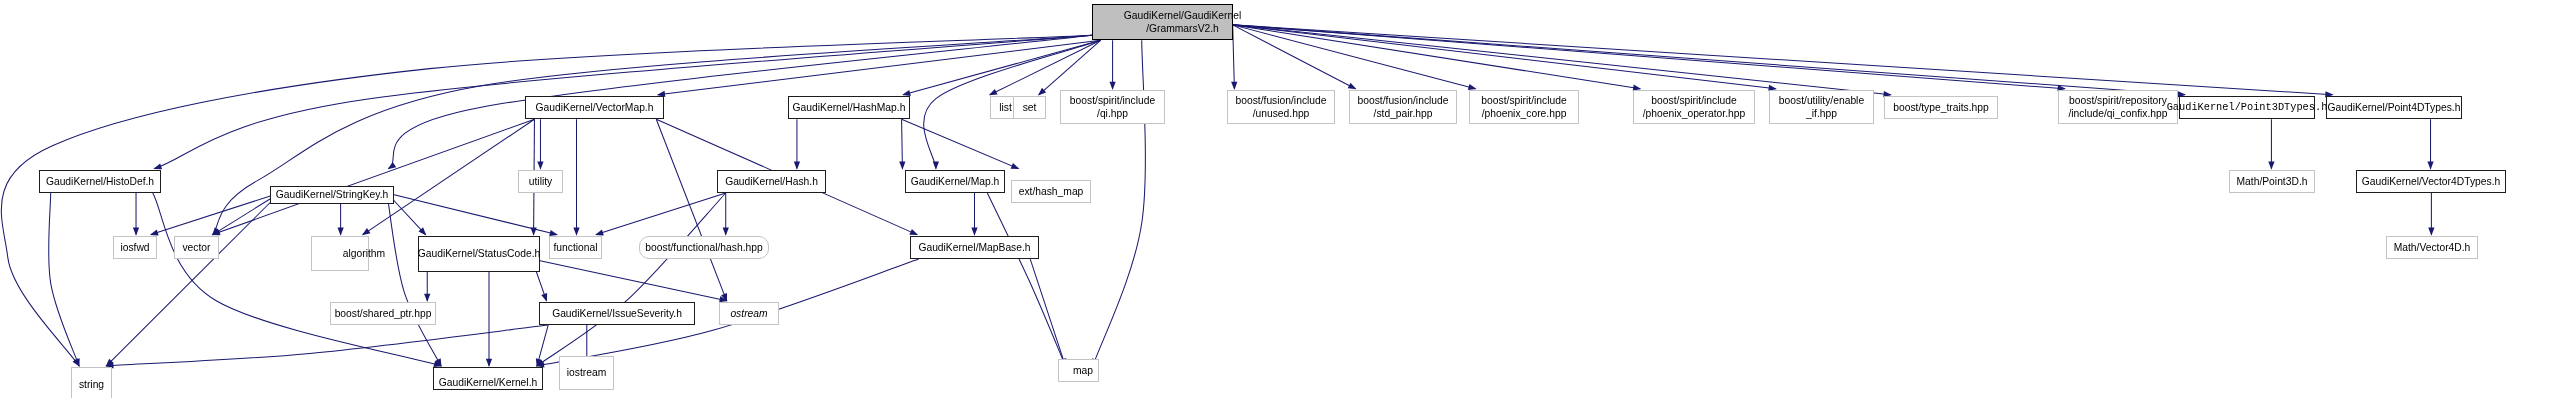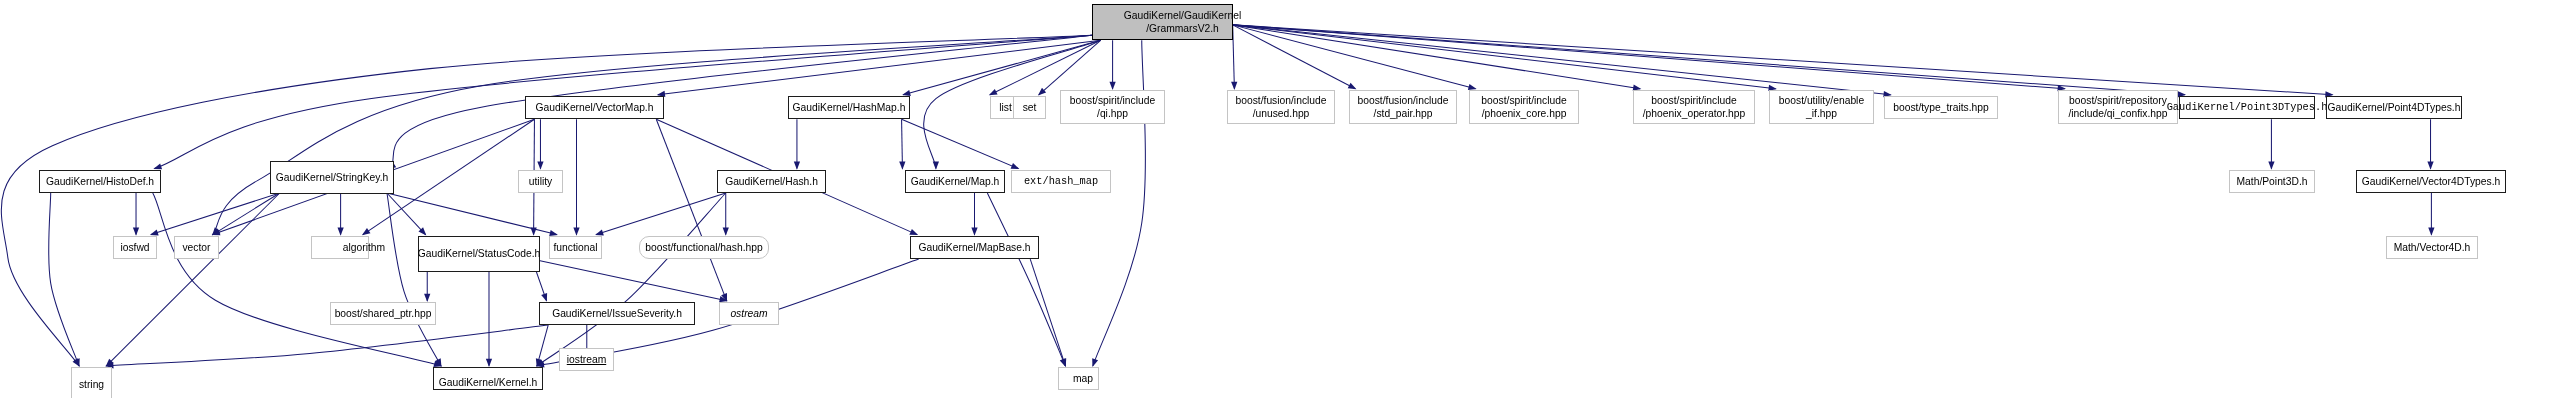--- a/index.html
+++ b/index.html
@@ -137,48 +137,48 @@
       </div>
       <div class="node link" style="left: 2179px; top: 96px; width: 136px; height: 23px; font-family: Liberation Mono, monospace;">
         <div class="lbl">GaudiKernel/Point3DTypes.h</div>
       </div>
       <div class="node link" style="left: 2326px; top: 96px; width: 136px; height: 23px;">
         <div class="lbl">GaudiKernel/Point4DTypes.h</div>
       </div>
       <div class="node link" style="left: 39px; top: 170px; width: 122px; height: 23px;">
         <div class="lbl">GaudiKernel/HistoDef.h</div>
       </div>
-      <div class="node link" style="left: 270px; top: 161px; width: 124px; height: 33px; text-align: right;">
+      <div class="node link" style="left: 270px; top: 186px; width: 124px; height: 18px; text-align: right;">
         <div class="lbl">GaudiKernel/StringKey.h</div>
       </div>
       <div class="node plain" style="left: 518px; top: 170px; width: 45px; height: 23px;">
         <div class="lbl">utility</div>
       </div>
       <div class="node link" style="left: 717px; top: 170px; width: 109px; height: 23px;">
         <div class="lbl">GaudiKernel/Hash.h</div>
       </div>
       <div class="node link" style="left: 895px; top: 170px; width: 100px; height: 23px; margin-left: 10px;">
         <div class="lbl">GaudiKernel/Map.h</div>
       </div>
-      <div class="node plain" style="left: 1011px; top: 170px; width: 100px; height: 23px; font-family: Liberation Mono, monospace;">
+      <div class="node plain" style="left: 1011px; top: 180px; width: 80px; height: 23px;">
         <div class="lbl">ext/hash_map</div>
       </div>
       <div class="node plain" style="left: 2229px; top: 170px; width: 86px; height: 23px;">
         <div class="lbl">Math/Point3D.h</div>
       </div>
       <div class="node link" style="left: 2356px; top: 170px; width: 150px; height: 23px;">
         <div class="lbl">GaudiKernel/Vector4DTypes.h</div>
       </div>
       <div class="node plain" style="left: 113px; top: 236px; width: 44px; height: 23px;">
         <div class="lbl">iosfwd</div>
       </div>
       <div class="node plain" style="left: 174px; top: 236px; width: 45px; height: 23px;">
         <div class="lbl">vector</div>
       </div>
-      <div class="node plain" style="left: 311px; top: 236px; width: 58px; height: 23px; padding-left: 48px;">
+      <div class="node plain" style="left: 311px; top: 236px; width: 58px; height: 35px; padding-left: 48px;">
         <div class="lbl">algorithm</div>
       </div>
       <div class="node link" style="left: 418px; top: 236px; width: 122px; height: 36px;">
         <div class="lbl">GaudiKernel/StatusCode.h</div>
       </div>
       <div class="node plain" style="left: 549px; top: 236px; width: 53px; height: 23px;">
         <div class="lbl">functional</div>
       </div>
       <div class="node plain" style="left: 639px; top: 236px; width: 130px; height: 23px; border-radius: 10px;">
         <div class="lbl">boost/functional/hash.hpp</div>
@@ -197,21 +197,21 @@
       </div>
       <div class="node plain" style="left: 719px; top: 302px; width: 60px; height: 23px; font-style: italic;">
         <div class="lbl">ostream</div>
       </div>
       <div class="node plain" style="left: 71px; top: 367px; width: 41px; height: 36px;">
         <div class="lbl">string</div>
       </div>
       <div class="node link" style="left: 433px; top: 367px; width: 110px; height: 23px; justify-content: flex-end;">
         <div class="lbl">GaudiKernel/Kernel.h</div>
       </div>
-      <div class="node plain" style="left: 559px; top: 348px; width: 55px; height: 23px; text-decoration: underline;">
+      <div class="node plain" style="left: 559px; top: 356px; width: 55px; height: 34px;">
         <div class="lbl">iostream</div>
       </div>
-      <div class="node plain" style="left: 1058px; top: 367px; width: 41px; height: 23px; padding-left: 9px;">
+      <div class="node plain" style="left: 1058px; top: 359px; width: 41px; height: 23px; padding-left: 9px;">
         <div class="lbl">map</div>
       </div>
     </div>
 </div>
 
 
 </body></html>

